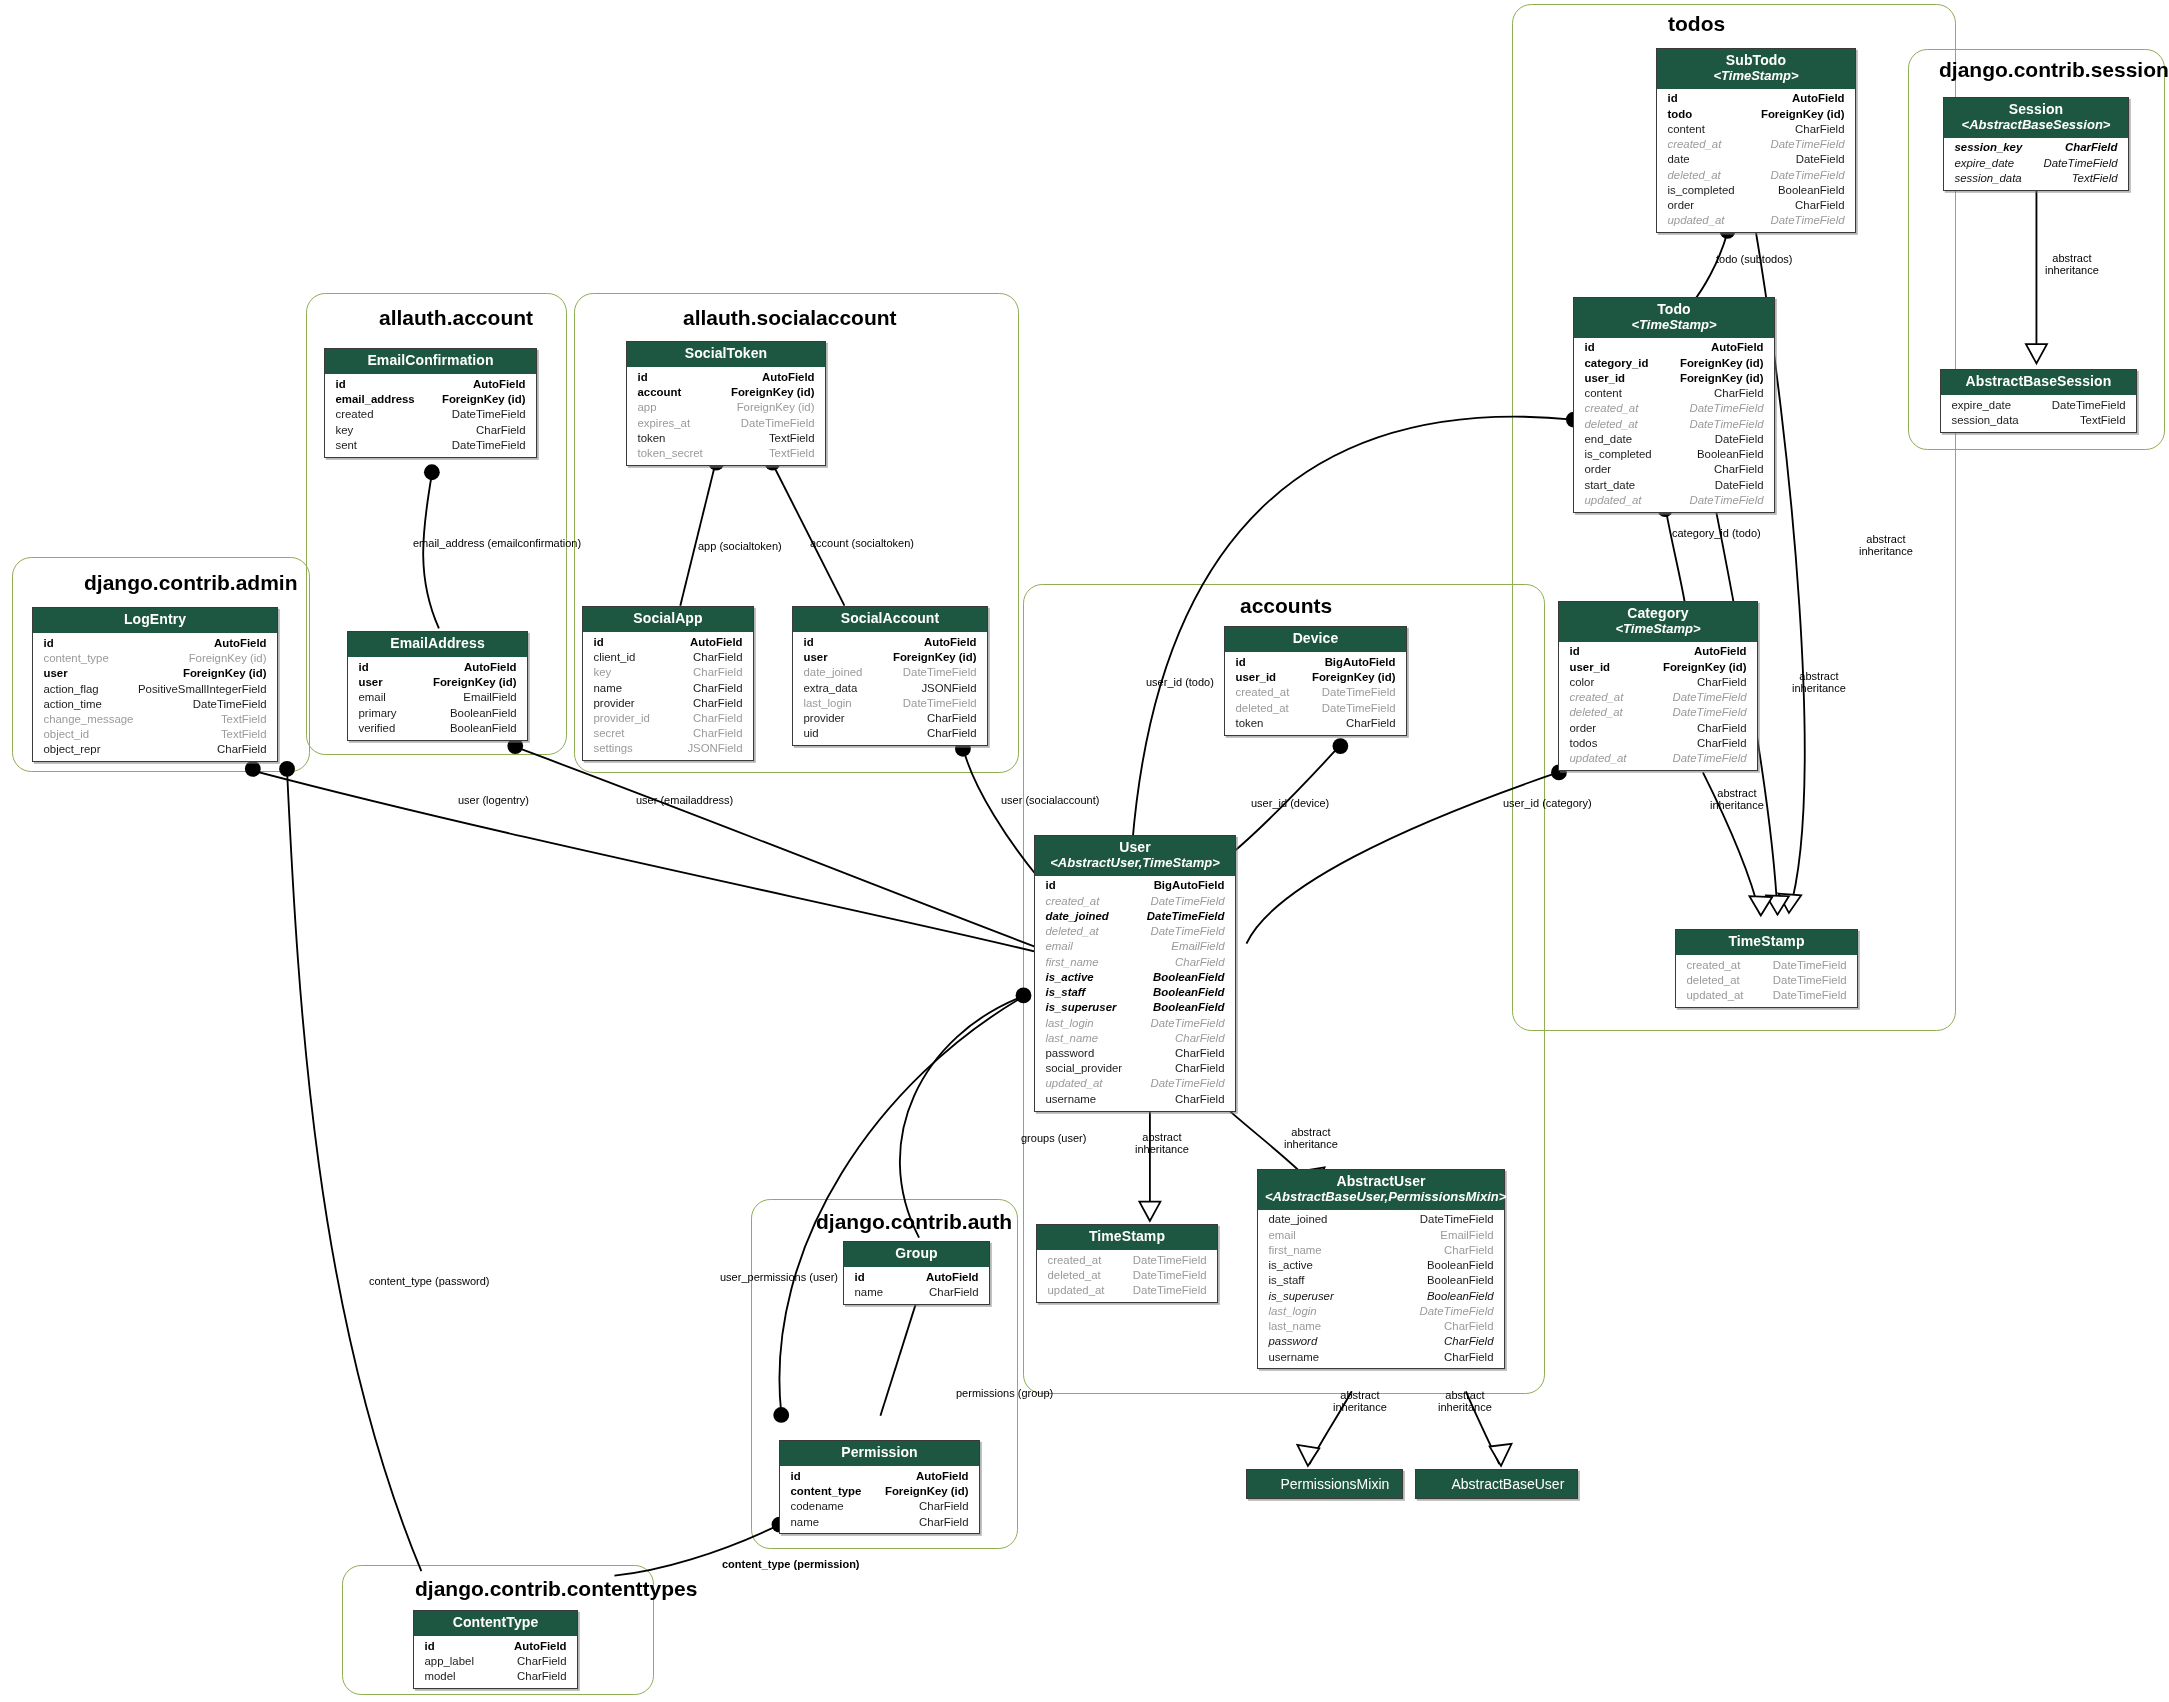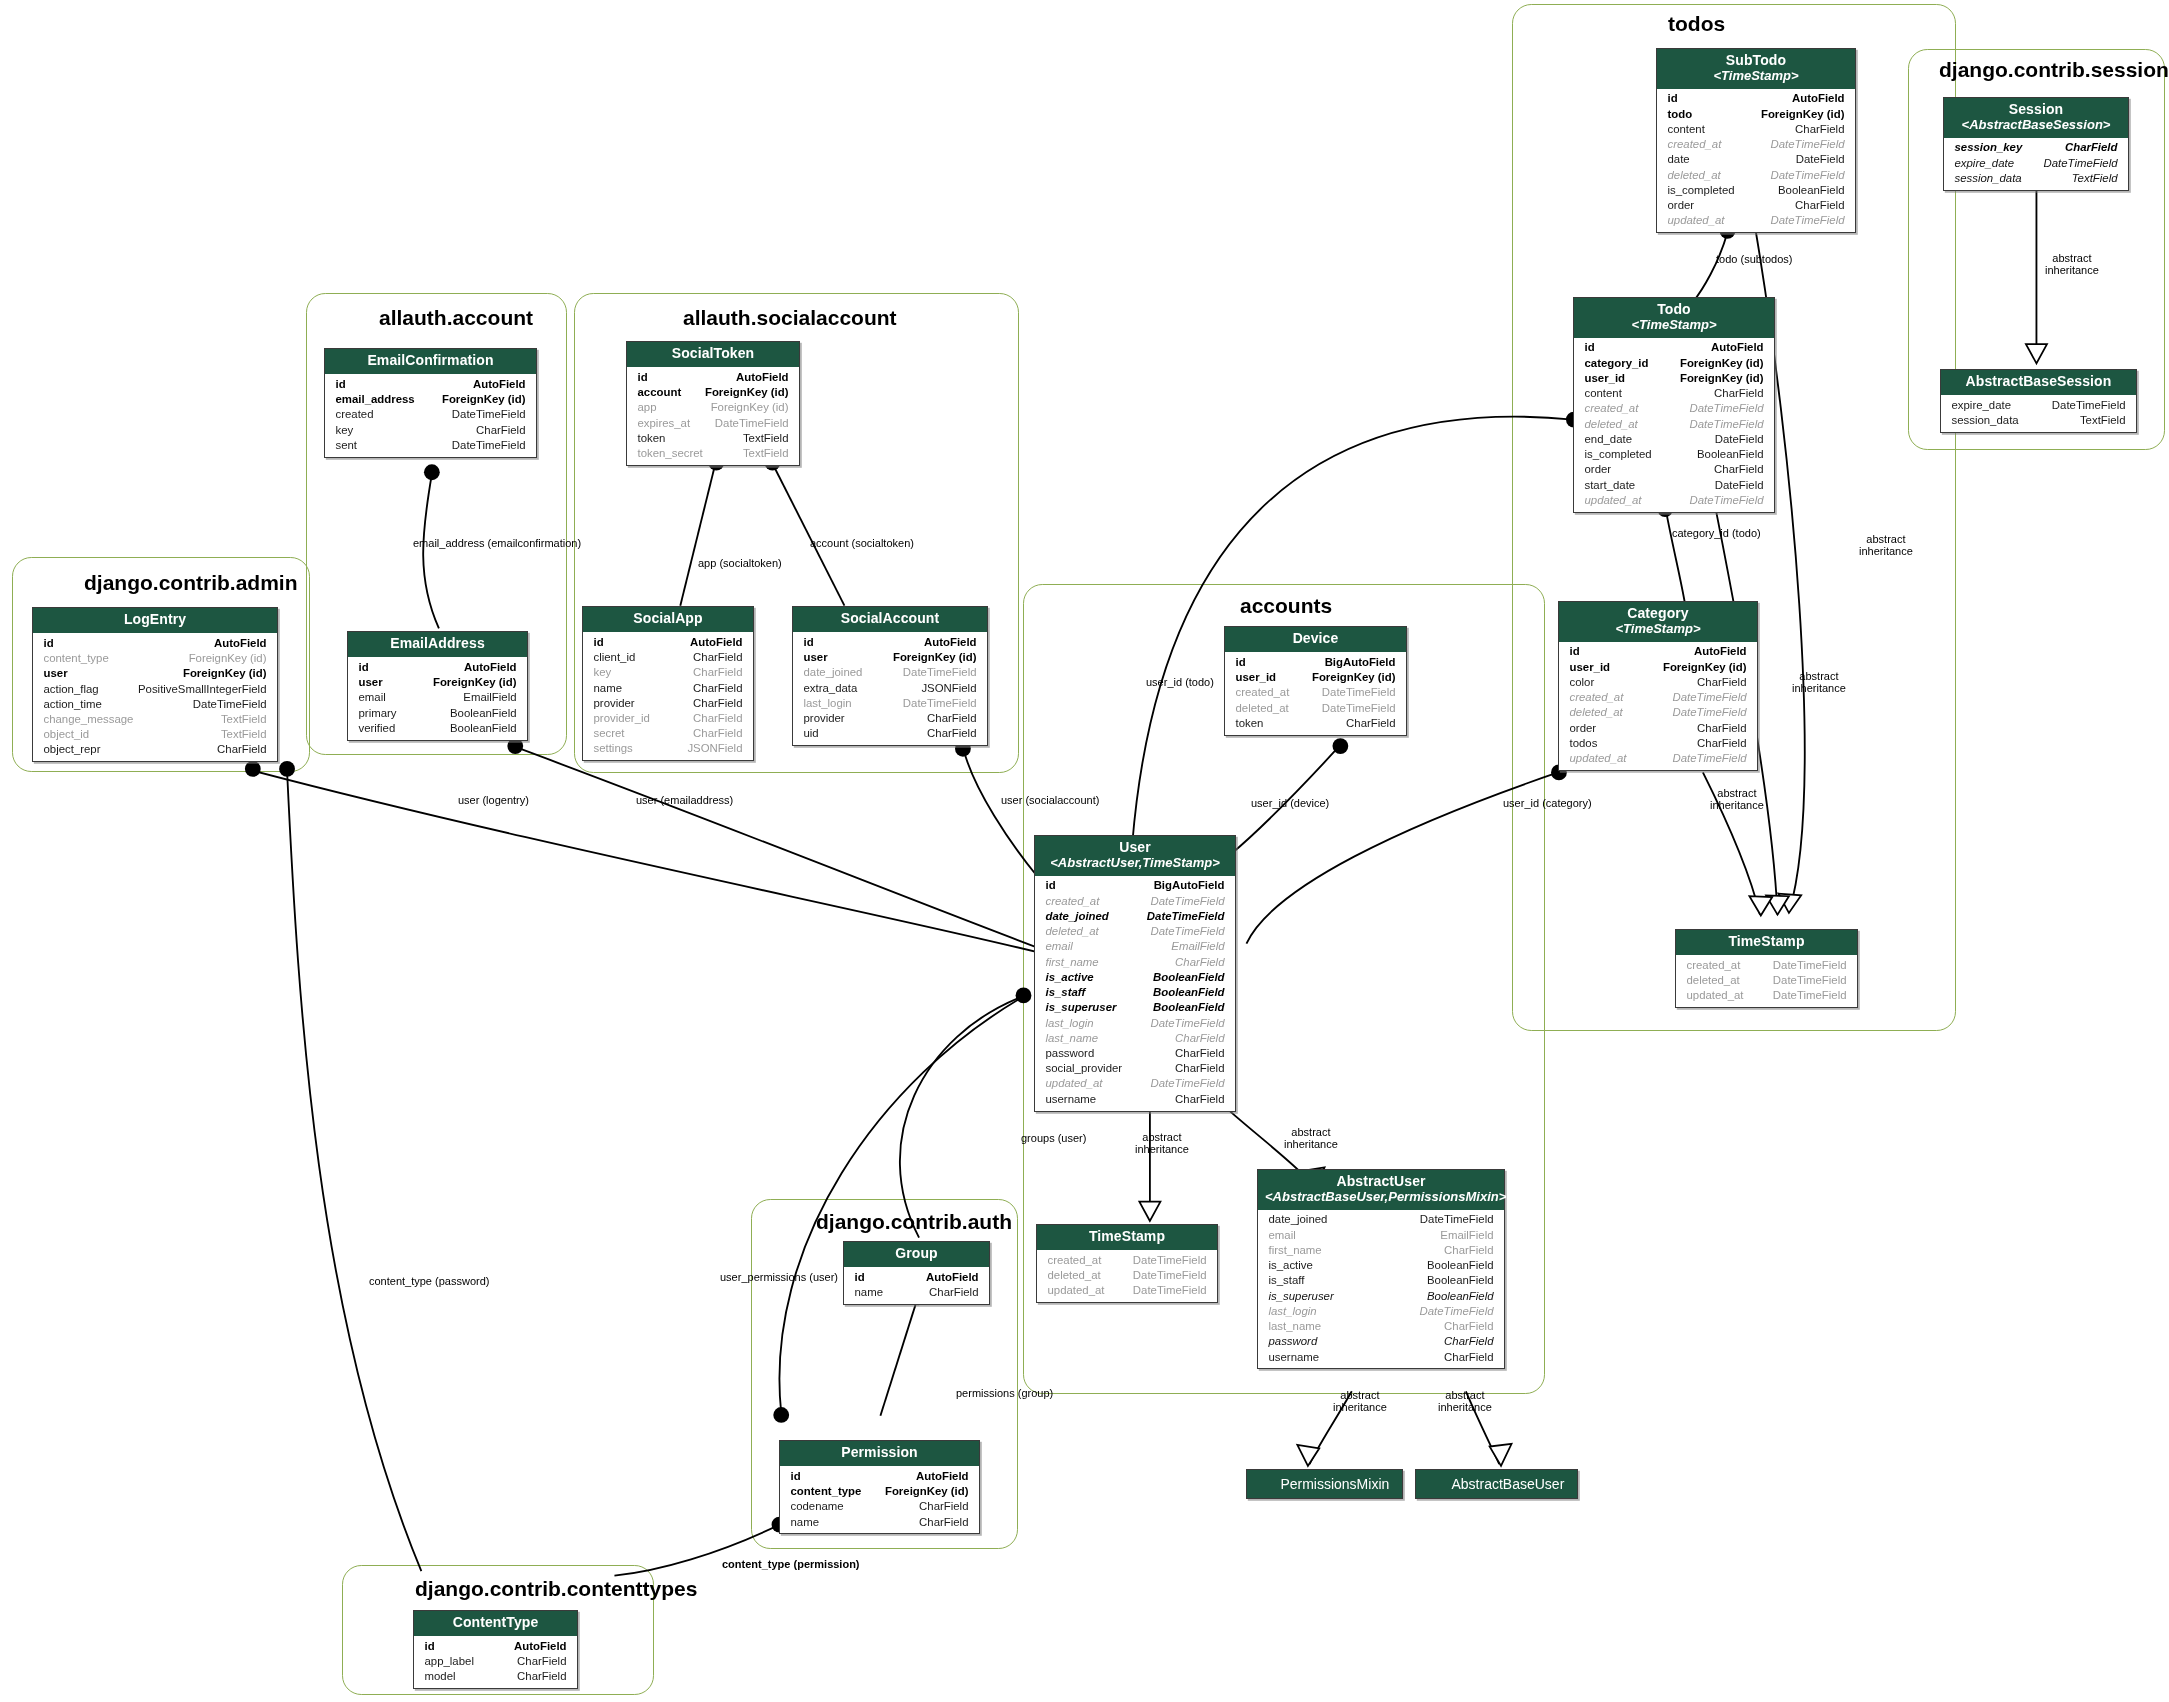--- a/index.html
+++ b/index.html
@@ -386,21 +386,21 @@
           <span class="f">primary</span>
           <span class="t">BooleanField</span>
         </div>
         <div class="erow norm">
           <span class="f">verified</span>
           <span class="t">BooleanField</span>
         </div>
       </div>
   </div>
 
-  <div class="entity" style="left:626px;top:341px;width:174px;">
+  <div class="entity" style="left:626px;top:341px;width:200px;">
     <div class="ehead">
       <div class="ename">SocialToken</div>
     </div>
     <div class="rows">
         <div class="erow pk">
           <span class="f">id</span>
           <span class="t">AutoField</span>
         </div>
         <div class="erow pk">
           <span class="f">account</span>
@@ -769,21 +769,21 @@
 
   <div class="plain-entity" style="left:1246px;top:1469px;width:130px;">PermissionsMixin</div>
   <div class="plain-entity" style="left:1415px;top:1469px;width:136px;">AbstractBaseUser</div>
 
   <div class="edge-label" style="left:1716px;top:253px;text-align:right;">todo (subtodos)</div>
   <div class="edge-label" style="left:1672px;top:527px;">category_id (todo)</div>
   <div class="edge-label" style="left:1146px;top:676px;">user_id (todo)</div>
   <div class="edge-label" style="left:1251px;top:797px;">user_id (device)</div>
   <div class="edge-label" style="left:1503px;top:797px;">user_id (category)</div>
   <div class="edge-label" style="left:413px;top:537px;">email_address (emailconfirmation)</div>
-  <div class="edge-label" style="left:698px;top:557px;">app (socialtoken)</div>
+  <div class="edge-label" style="left:698px;top:540px;">app (socialtoken)</div>
   <div class="edge-label" style="left:810px;top:537px;">account (socialtoken)</div>
   <div class="edge-label" style="left:458px;top:794px;">user (logentry)</div>
   <div class="edge-label" style="left:636px;top:794px;">user (emailaddress)</div>
   <div class="edge-label" style="left:1001px;top:794px;">user (socialaccount)</div>
   <div class="edge-label" style="left:1021px;top:1132px;">groups (user)</div>
   <div class="edge-label" style="left:720px;top:1271px;">user_permissions (user)</div>
   <div class="edge-label" style="left:928px;top:1387px;padding-left:28px;">permissions (group)</div>
   <div class="edge-label" style="left:369px;top:1275px;">content_type (password)</div>
   <div class="edge-label" style="left:722px;top:1558px;font-weight:bold;">content_type (permission)</div>
 

